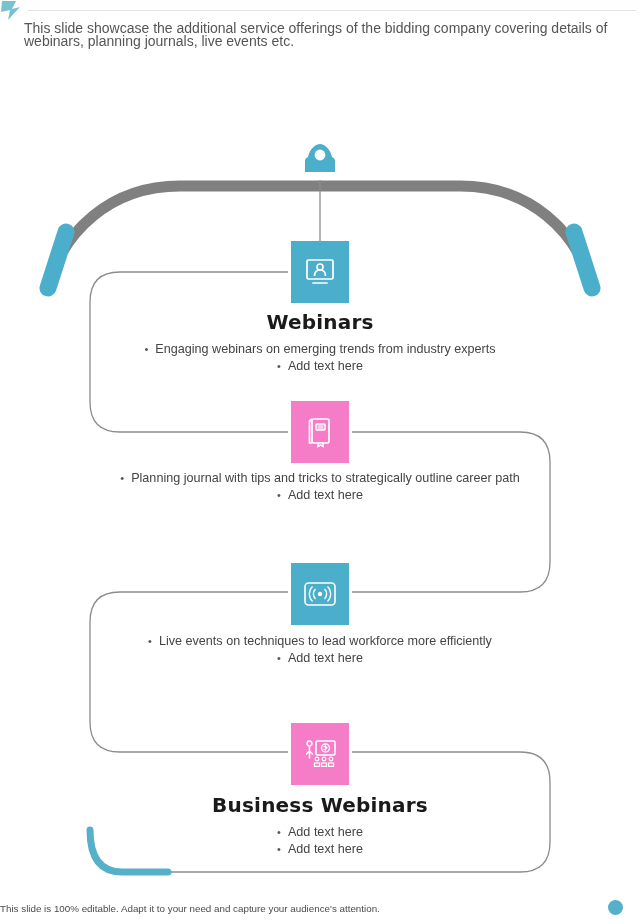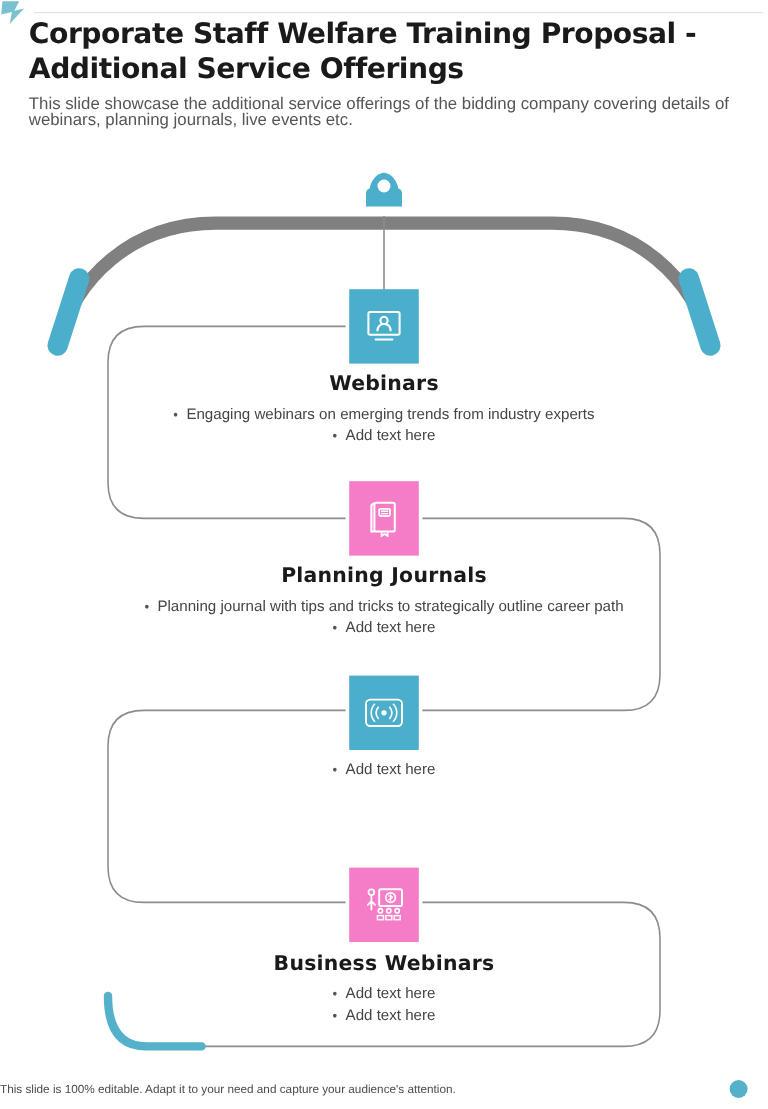--- a/index.html
+++ b/index.html
@@ -82,21 +82,21 @@
 
   
   .node-text {
     position: absolute;
     width: 420px;
     left: 110px;
     text-align: center;
   }
   .node-title {
     font-family: "DejaVu Sans", sans-serif;
-    font-size: 17px;
+    font-size: 20px;
     font-weight: bold;
     color: #1a1a1a;
     letter-spacing: 0.2px;
     margin: 0 0 7px 0;
   }
   .bullet-list {
     list-style: none;
     margin: 0;
     padding: 0;
     font-size: 12.6px;
@@ -139,21 +139,20 @@
 <body>
 
 <div class="corner-mark">
   <svg width="34" height="22" viewBox="0 0 34 22">
     <path d="M2 1 L16 1 L12 9 L20 7 L8 20 L10 10 L1 12 Z" fill="#62b6c6" opacity="0.85"></path>
   </svg>
 </div>
 <div class="top-hairline"></div>
 
 <div class="header">
-  <h1 class="slide-title">Corporate Staff Welfare Training Proposal - Additional Service Offerings</h1>
   <p class="slide-subtitle">This slide showcase the additional service offerings of the bidding company covering details of webinars, planning journals, live events etc.</p>
 </div>
 
 <svg class="diagram-svg" viewBox="0 0 640 924">
 
   <path d="M48 288 C 62 232, 110 186, 180 186 L 460 186 C 530 186, 578 232, 592 288" fill="none" stroke="#808080" stroke-width="11" stroke-linecap="round"></path>
 
   <path d="M48 288 L 66 232" fill="none" stroke="#4BAFCB" stroke-width="17" stroke-linecap="round"></path>
 
   <path d="M592 288 L 574 232" fill="none" stroke="#4BAFCB" stroke-width="17" stroke-linecap="round"></path>
@@ -198,39 +197,39 @@
   <svg width="30" height="32" viewBox="0 0 30 32">
     <rect x="7" y="3" width="17" height="24" rx="1.6" fill="none" stroke="#ffffff" stroke-width="1.7"></rect>
     <rect x="11" y="8" width="9" height="6" rx="1" fill="none" stroke="#ffffff" stroke-width="1.5"></rect>
     <line x1="12.5" y1="10" x2="18.5" y2="10" stroke="#ffffff" stroke-width="1.2"></line>
     <line x1="12.5" y1="12" x2="18.5" y2="12" stroke="#ffffff" stroke-width="1.2"></line>
     <path d="M7 3 L4.5 5 L4.5 27 L7 27" fill="none" stroke="#ffffff" stroke-width="1.7"></path>
     <path d="M13 27 L13 30.5 L15.5 29 L18 30.5 L18 27" fill="none" stroke="#ffffff" stroke-width="1.5"></path>
   </svg>
 </div>
 <div class="node-text" style="top:470px;">
-  <div class="node-title">Planning Journals</div>
   <ul class="bullet-list">
     <li>Planning journal with tips and tricks to strategically outline career path</li>
     <li>Add text here</li>
   </ul>
 </div>
 
 <div class="icon-tile" style="left:291px; top:563px; background:#4BAFCB;">
   <svg width="34" height="28" viewBox="0 0 34 28">
     <rect x="2" y="3" width="30" height="22" rx="3.5" fill="none" stroke="#ffffff" stroke-width="1.6"></rect>
     <circle cx="17" cy="14" r="2.2" fill="#ffffff"></circle>
     <path d="M12.5 9 A7 7 0 0 0 12.5 19" fill="none" stroke="#ffffff" stroke-width="1.4"></path>
     <path d="M21.5 9 A7 7 0 0 1 21.5 19" fill="none" stroke="#ffffff" stroke-width="1.4"></path>
     <path d="M9.5 6.5 A10.5 10.5 0 0 0 9.5 21.5" fill="none" stroke="#ffffff" stroke-width="1.3"></path>
     <path d="M24.5 6.5 A10.5 10.5 0 0 1 24.5 21.5" fill="none" stroke="#ffffff" stroke-width="1.3"></path>
   </svg>
 </div>
 <div class="node-text" style="top:633px;">
   <ul class="bullet-list">
+    <li>Live events on techniques to lead workforce more efficiently</li>
     <li>Add text here</li>
   </ul>
 </div>
 
 <div class="icon-tile" style="left:291px; top:723px; background:#F57DC8;">
   <svg width="34" height="32" viewBox="0 0 34 32">
     <circle cx="6.5" cy="5.5" r="2.4" fill="none" stroke="#ffffff" stroke-width="1.5"></circle>
     <path d="M6.5 9 L6.5 20 M6.5 13 L3.5 16 M6.5 13 L9.5 16" fill="none" stroke="#ffffff" stroke-width="1.5" stroke-linecap="round"></path>
     <rect x="13" y="3" width="19" height="14" rx="1.3" fill="none" stroke="#ffffff" stroke-width="1.6"></rect>
     <circle cx="22.5" cy="10" r="4" fill="none" stroke="#ffffff" stroke-width="1.4"></circle>

